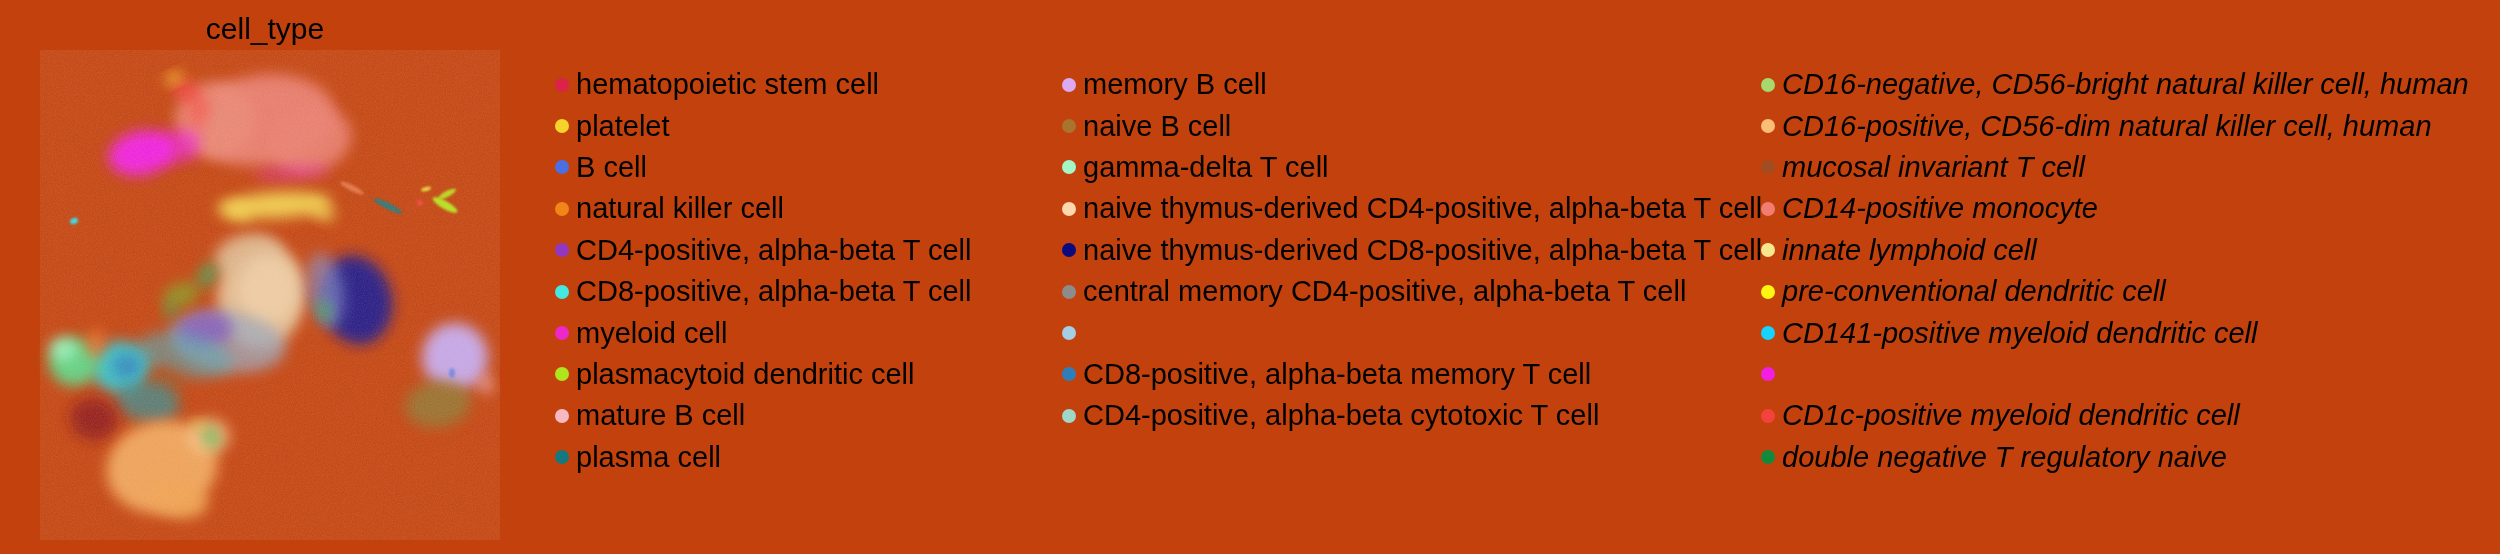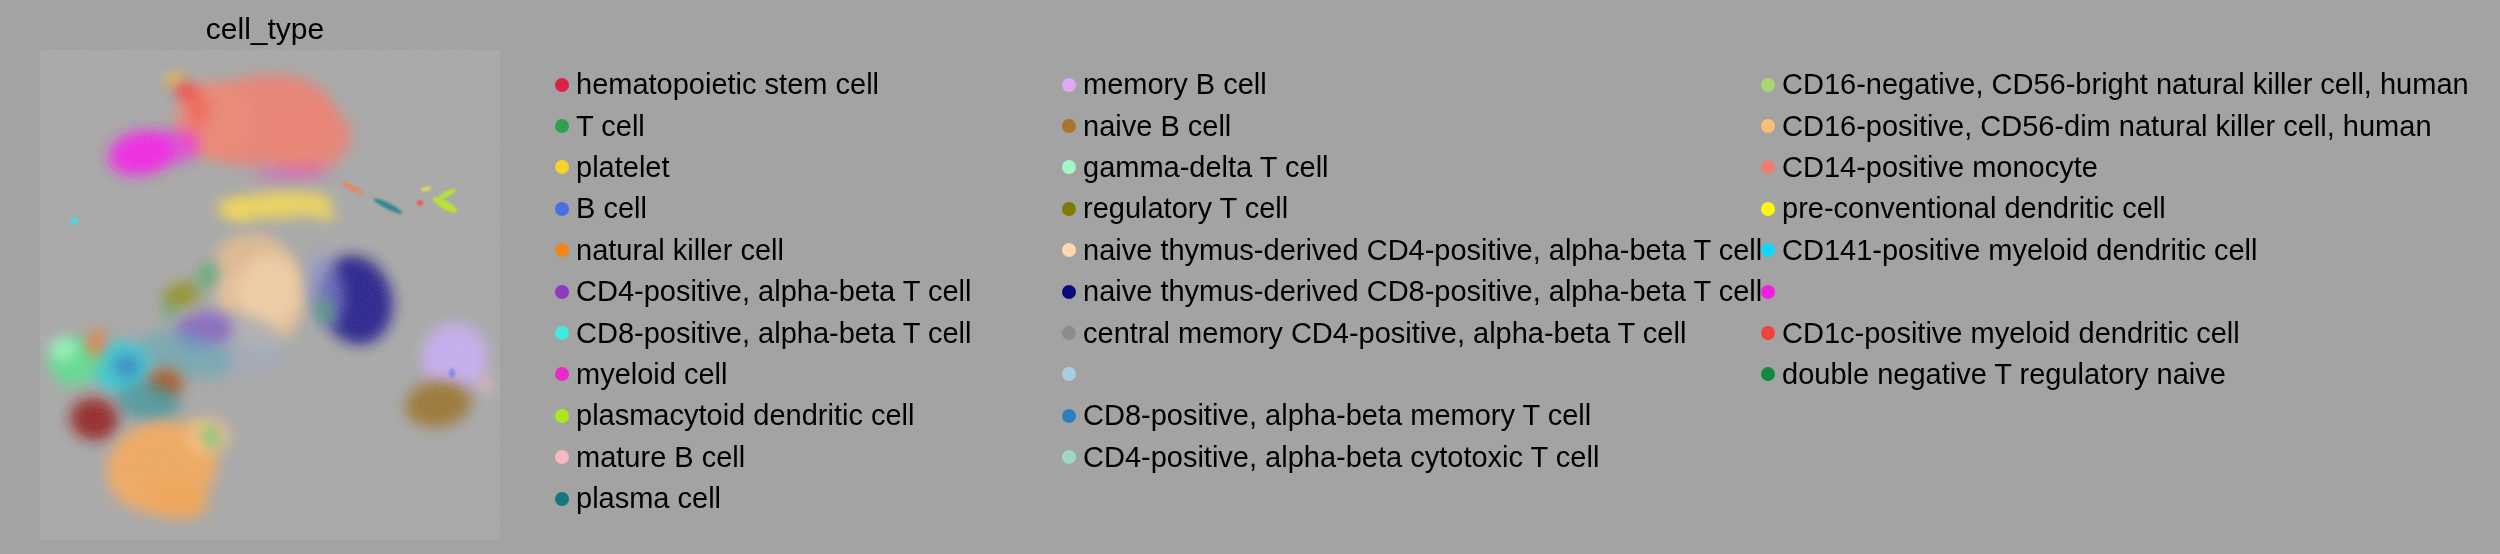--- a/index.html
+++ b/index.html
@@ -1,19 +1,19 @@
 <!DOCTYPE html>
 <html><head>
 <meta charset="utf-8">
 <style>
   html,body{margin:0;padding:0;background:#fff;}
   .canvas{
     position:relative;
     width:2500px;height:554px;
-    background:#a3a3a3;
+    background:#c2410c;
     overflow:hidden;
     font-family:"Liberation Sans", sans-serif;
     color:#000;
   }
   .plot-title{
     position:absolute;
     left:265px;top:12px;
     transform:translateX(-50%);
     font-size:30px;
     line-height:1.1;
@@ -24,21 +24,21 @@
   }
   .legend{position:absolute;left:0;top:0;width:100%;height:100%;pointer-events:none;}
   .legend-col{
     position:absolute;
     top:64px;
     display:flex;
     flex-direction:column;
   }
   .legend-col.c1{left:555px;}
   .legend-col.c2{left:1062px;justify-content:center;}
-  .legend-col.c3{left:1761px;}
+  .legend-col.c3{left:1761px;font-style:italic;}
   .legend-item{
     height:41.4px;
     display:flex;
     align-items:center;
     gap:7px;
     white-space:nowrap;
   }
   .legend-dot{
     width:14px;height:14px;
     border-radius:50%;
@@ -124,24 +124,20 @@
     <rect x="40" y="50" width="460" height="490" fill="#ffffff" filter="url(#grain)" opacity="0.22"></rect>
   </svg>
 
   <div class="legend">
     <div class="legend-col c1">
         <div class="legend-item">
           <span class="legend-dot" style="background: rgb(219, 35, 73);"></span>
           <span class="legend-label">hematopoietic stem cell</span>
         </div>
         <div class="legend-item">
-          <span class="legend-dot" style="background: rgb(47, 161, 76);"></span>
-          <span class="legend-label">T cell</span>
-        </div>
-        <div class="legend-item">
           <span class="legend-dot" style="background: rgb(246, 211, 43);"></span>
           <span class="legend-label">platelet</span>
         </div>
         <div class="legend-item">
           <span class="legend-dot" style="background: rgb(74, 111, 227);"></span>
           <span class="legend-label">B cell</span>
         </div>
         <div class="legend-item">
           <span class="legend-dot" style="background: rgb(240, 134, 25);"></span>
           <span class="legend-label">natural killer cell</span>
@@ -178,24 +174,20 @@
         </div>
         <div class="legend-item">
           <span class="legend-dot" style="background: rgb(169, 116, 46);"></span>
           <span class="legend-label">naive B cell</span>
         </div>
         <div class="legend-item">
           <span class="legend-dot" style="background: rgb(164, 246, 198);"></span>
           <span class="legend-label">gamma-delta T cell</span>
         </div>
         <div class="legend-item">
-          <span class="legend-dot" style="background: rgb(127, 123, 1);"></span>
-          <span class="legend-label">regulatory T cell</span>
-        </div>
-        <div class="legend-item">
           <span class="legend-dot" style="background: rgb(252, 216, 172);"></span>
           <span class="legend-label">naive thymus-derived CD4-positive, alpha-beta T cell</span>
         </div>
         <div class="legend-item">
           <span class="legend-dot" style="background: rgb(11, 11, 127);"></span>
           <span class="legend-label">naive thymus-derived CD8-positive, alpha-beta T cell</span>
         </div>
         <div class="legend-item">
           <span class="legend-dot" style="background: rgb(140, 140, 140);"></span>
           <span class="legend-label">central memory CD4-positive, alpha-beta T cell</span>
@@ -215,24 +207,32 @@
     <div class="legend-col c3">
         <div class="legend-item">
           <span class="legend-dot" style="background: rgb(168, 217, 111);"></span>
           <span class="legend-label">CD16-negative, CD56-bright natural killer cell, human</span>
         </div>
         <div class="legend-item">
           <span class="legend-dot" style="background: rgb(250, 190, 119);"></span>
           <span class="legend-label">CD16-positive, CD56-dim natural killer cell, human</span>
         </div>
         <div class="legend-item">
+          <span class="legend-dot" style="background: rgb(162, 77, 33);"></span>
+          <span class="legend-label">mucosal invariant T cell</span>
+        </div>
+        <div class="legend-item">
           <span class="legend-dot" style="background: rgb(240, 125, 111);"></span>
           <span class="legend-label">CD14-positive monocyte</span>
         </div>
         <div class="legend-item">
+          <span class="legend-dot" style="background: rgb(248, 232, 141);"></span>
+          <span class="legend-label">innate lymphoid cell</span>
+        </div>
+        <div class="legend-item">
           <span class="legend-dot" style="background: rgb(252, 246, 17);"></span>
           <span class="legend-label">pre-conventional dendritic cell</span>
         </div>
         <div class="legend-item">
           <span class="legend-dot" style="background: rgb(21, 212, 253);"></span>
           <span class="legend-label">CD141-positive myeloid dendritic cell</span>
         </div>
         <div class="legend-item">
           <span class="legend-dot" style="background: rgb(242, 30, 226);"></span>
         </div>

